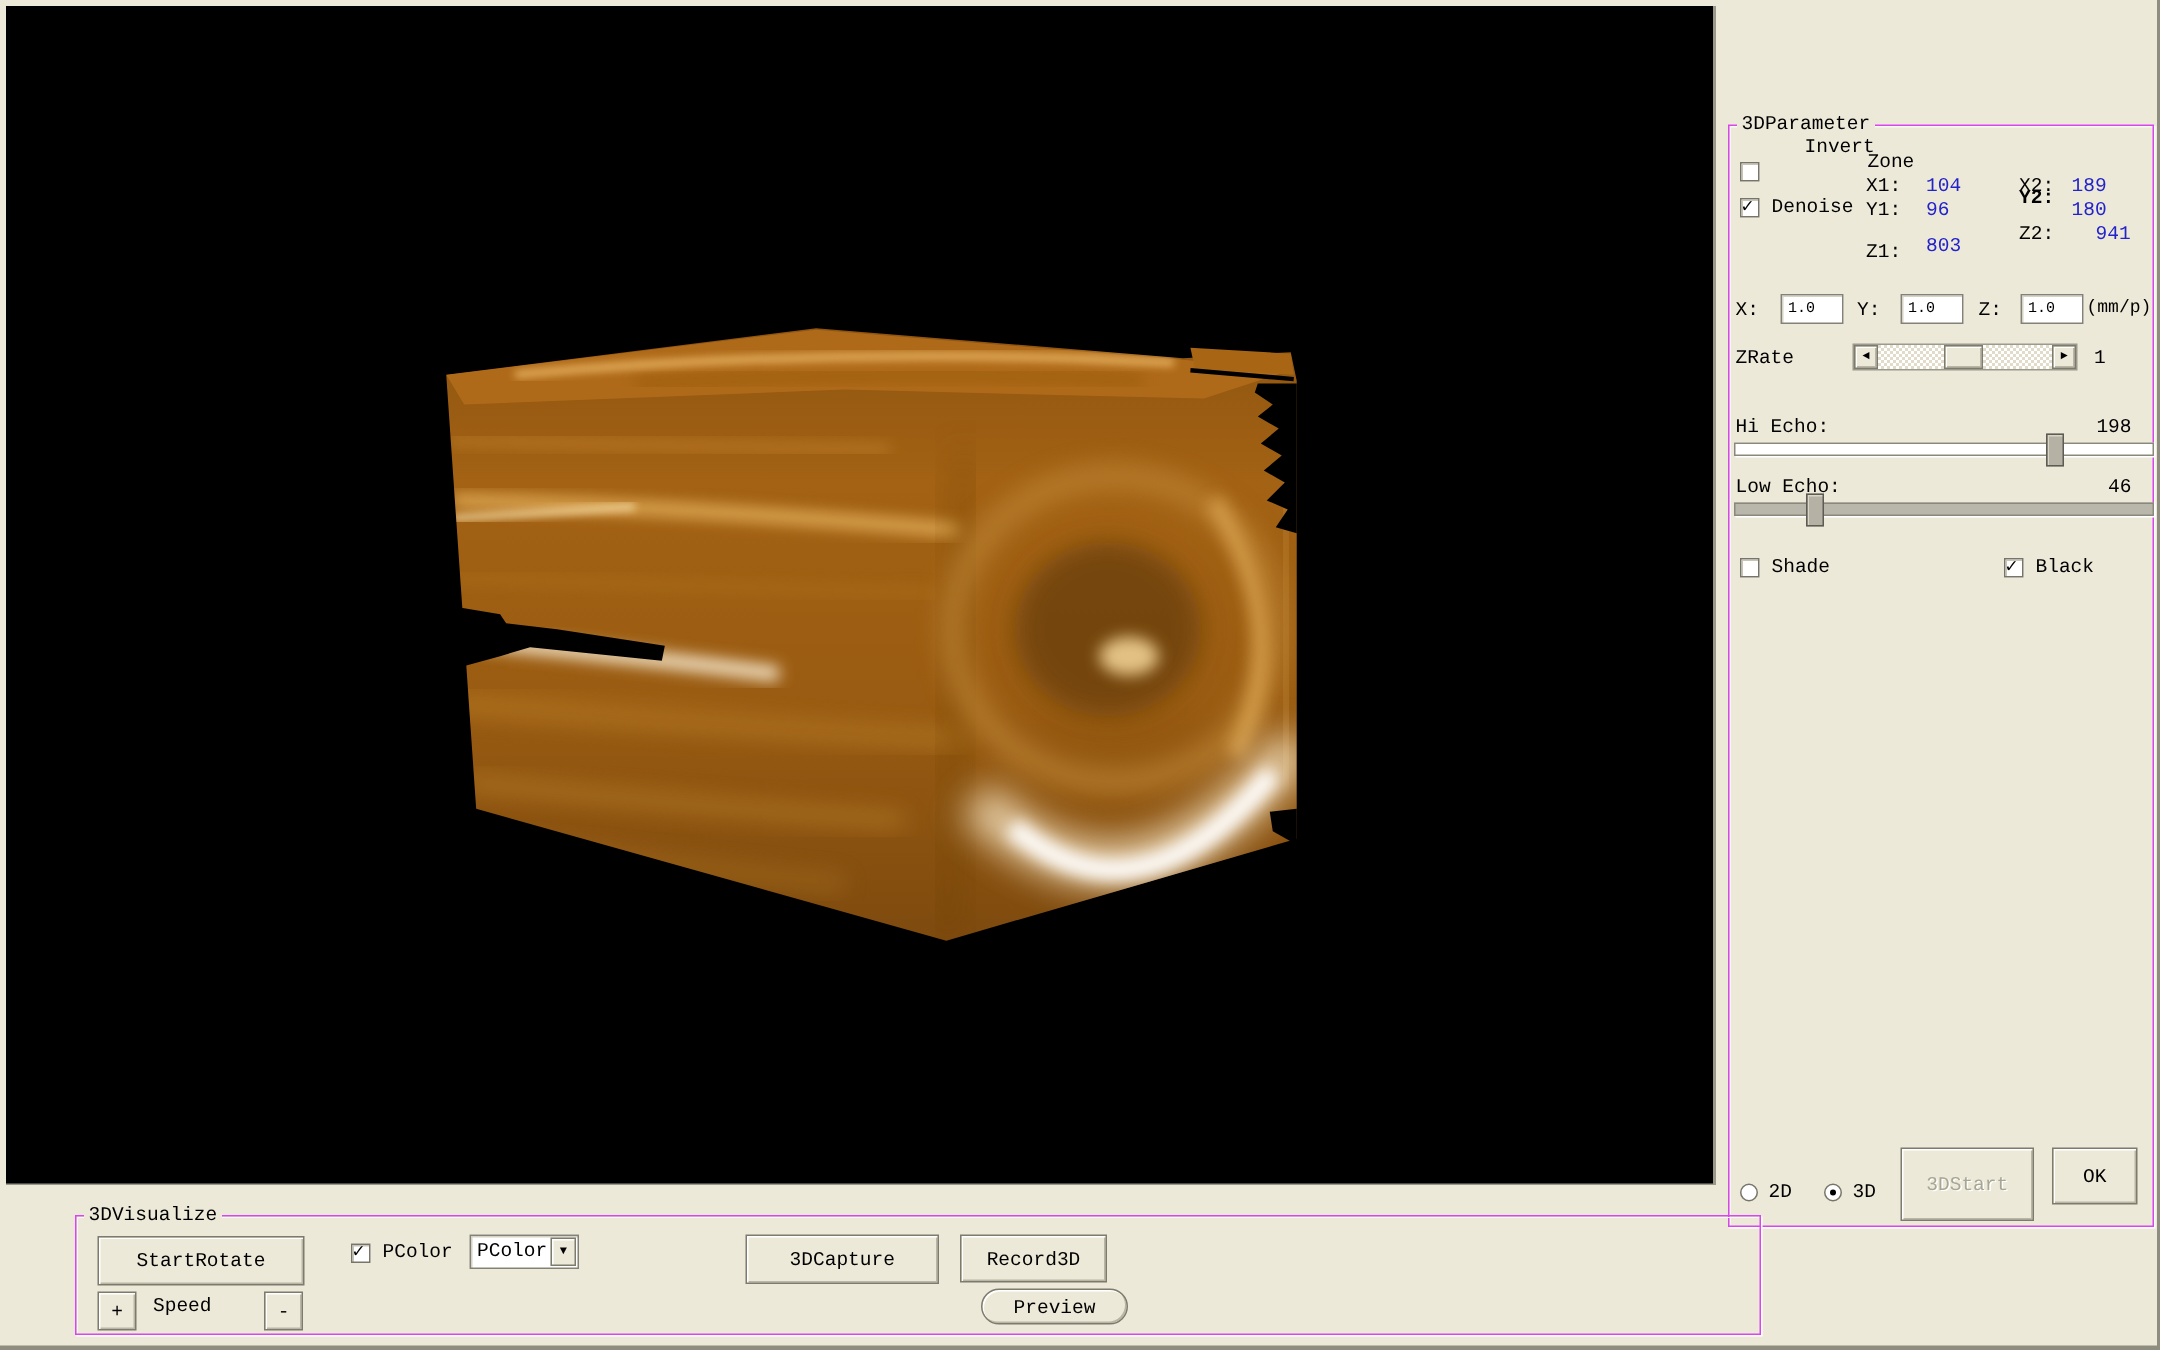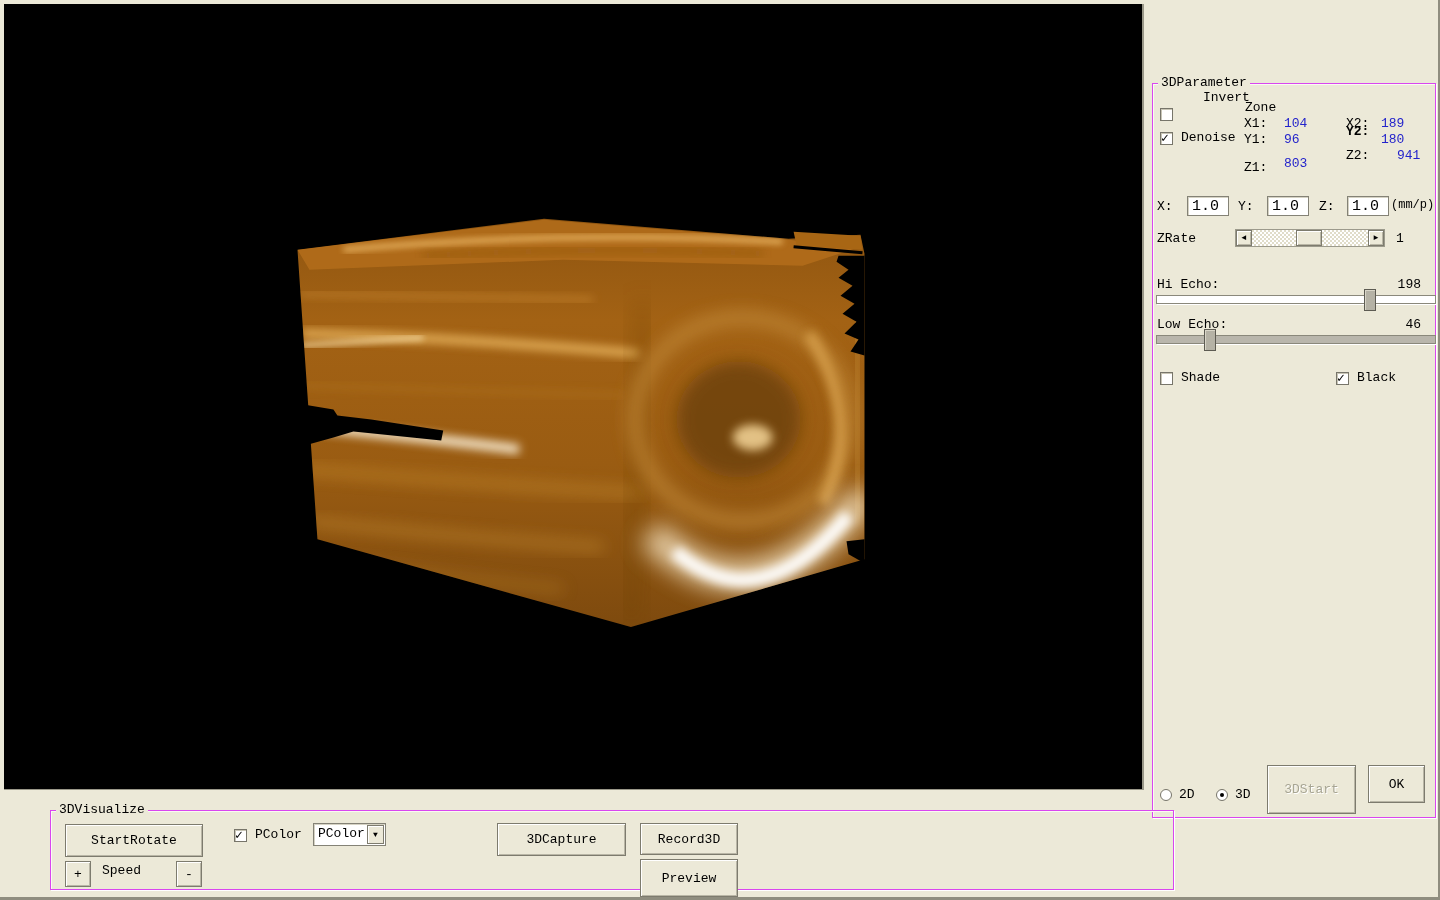--- a/index.html
+++ b/index.html
@@ -49,21 +49,21 @@
   }
   .radio.selected::after{
     content:"";position:absolute;left:3px;top:3px;width:4px;height:4px;
     border-radius:50%;background:#000;
   }
   .label{position:absolute;white-space:nowrap;line-height:16px;}
   .bluev{color:var(--value-blue);}
   .tinput{
     position:absolute;background:#fff;border:1px solid #848276;
     box-shadow:inset 1px 1px 0 #d6d3c4;
-    font-family:inherit;font-size:15px;padding:1px 0 0 4px;color:#000;
+    font-family:inherit;font-size:10px;padding:1px 0 0 4px;color:#000;
   }
   
   .sbar{position:absolute;height:18px;border:1px solid #9c9a8c;background:
     conic-gradient(#ffffff 25%, #e0dcc9 0 50%, #ffffff 0 75%, #e0dcc9 0);
     background-size:4px 4px;}
   .sbtn{
     position:absolute;top:0;width:16px;height:16px;background:var(--panel);
     border:1px solid #7d7b6e;box-shadow:inset 1px 1px 0 #fff, inset -1px -1px 0 #b9b6a6;
     display:flex;align-items:center;justify-content:center;font-size:8px;line-height:1;
   }
@@ -238,14 +238,14 @@
   <span class="checkbox checked" style="left:183px;top:18px;"></span>
   <span class="label" style="left:204px;top:16px;">PColor</span>
 
   <div class="combo" style="left:262px;top:12px;width:73px;height:23px;">
     <span class="val">PColor</span>
     <span class="drop">▼</span>
   </div>
 
   <button class="btn" style="left:446px;top:12px;width:129px;height:33px;">3DCapture</button>
   <button class="btn" style="left:589px;top:12px;width:98px;height:32px;">Record3D</button>
-  <button class="btn" style="left:589px;top:48px;width:98px;height:38px;">Preview</button>
+  <button class="btn" style="left:603px;top:48px;width:98px;height:24px;border-radius:12px;">Preview</button>
 </div>
 
 </body></html>

